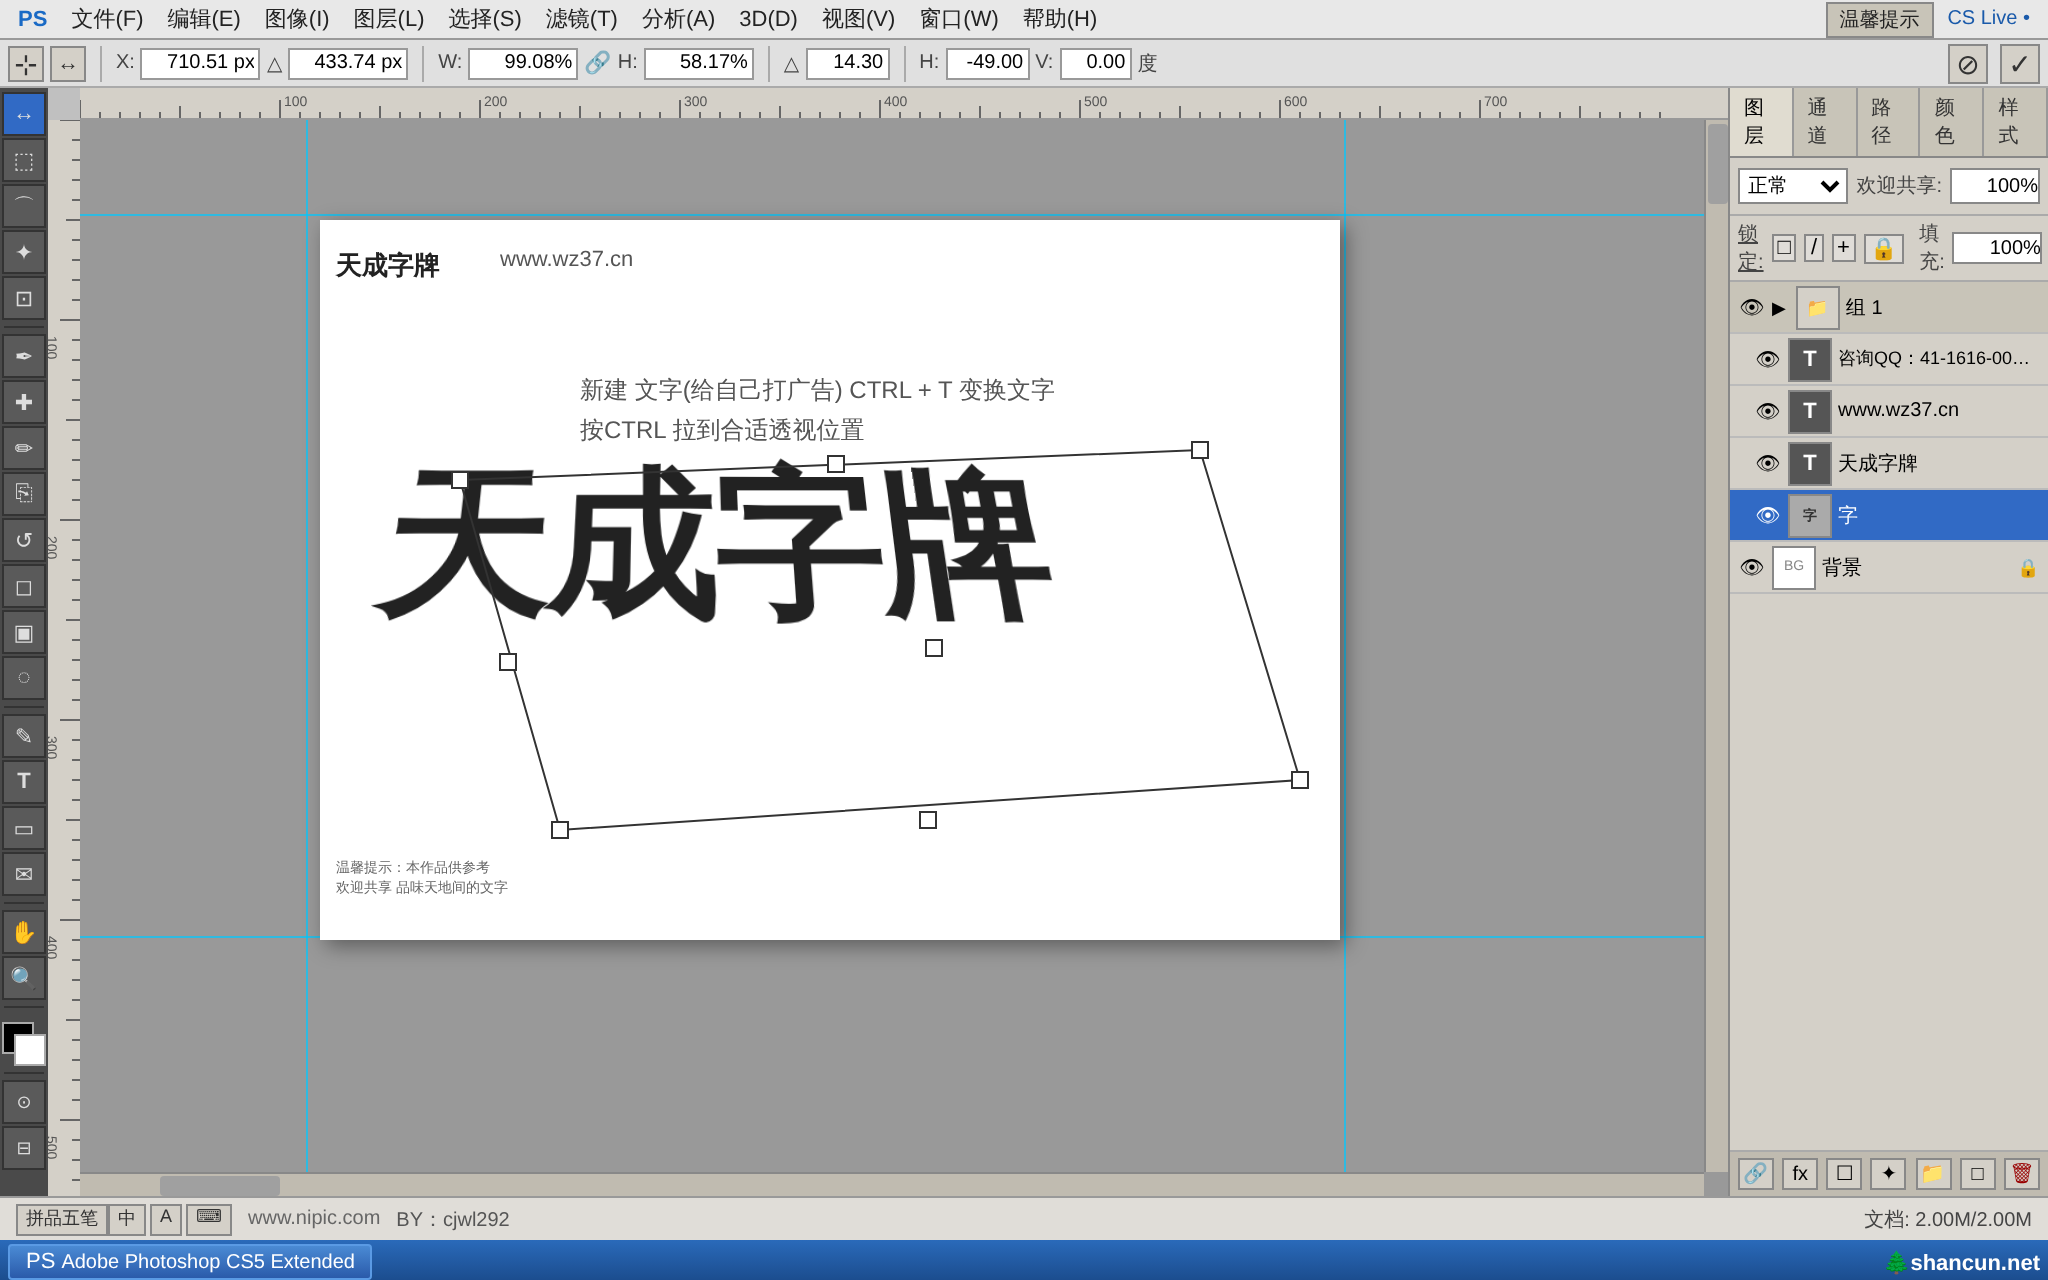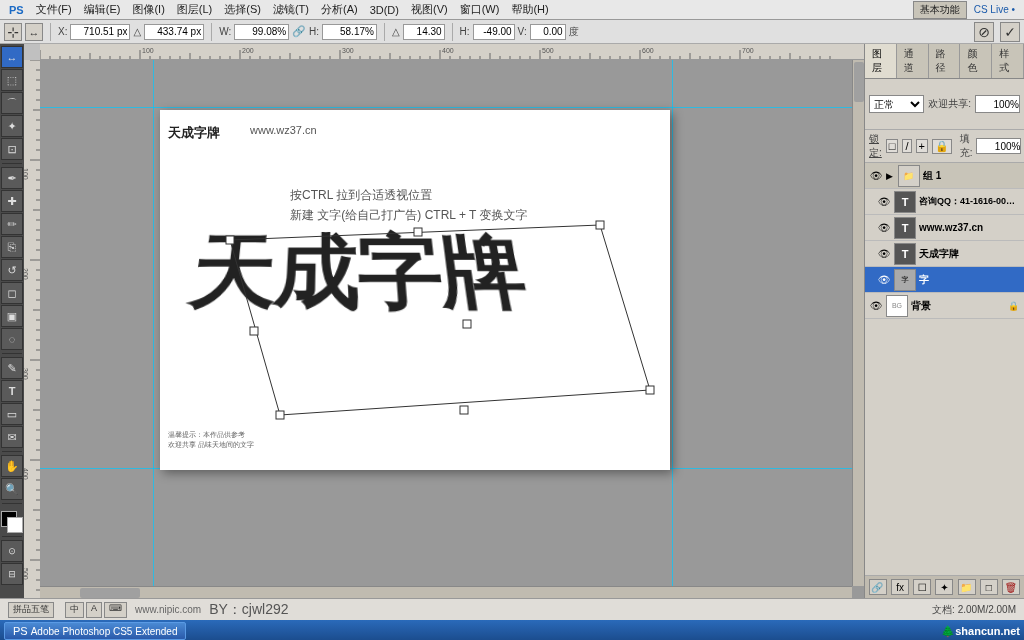--- a/index.html
+++ b/index.html
@@ -272,21 +272,21 @@
     }
     .panel-tab.active {
       background: #e0dcd0;
       color: #000;
     }
 
     #panel-controls {
       display: flex;
       align-items: center;
       background: #d4d0c8;
-      padding: 16px 4px;
+      padding: 5px 4px;
       gap: 4px;
       border-bottom: 1px solid #aaa;
     }
     .mode-select {
       flex: 1;
       height: 18px;
       font-size: 10px;
       background: white;
       border: 1px solid #888;
     }
@@ -356,21 +356,20 @@
       font-size: 8px;
       color: #333;
       overflow: hidden;
     }
     .layer-name {
       font-size: 10px;
       flex: 1;
       overflow: hidden;
       white-space: nowrap;
       text-overflow: ellipsis;
-      font-weight: bold;
     }
     .layer-lock {
       font-size: 9px;
       color: #555;
     }
 
     #panel-buttons {
       display: flex;
       align-items: center;
       justify-content: space-between;
@@ -427,21 +426,21 @@
     }
     .taskbar-logo {
       color: white;
       font-size: 11px;
       margin-left: auto;
       font-weight: bold;
     }
     .bottom-left-tools {
       display: flex;
       align-items: center;
-      gap: 11px;
+      gap: 0;
     }
     .bottom-tool-btn {
       height: 16px;
       padding: 0 4px;
       background: #d4d0c8;
       border: 1px solid #888;
       font-size: 9px;
       cursor: pointer;
     }
 
@@ -462,21 +461,21 @@
   <span>图像(I)</span>
   <span>图层(L)</span>
   <span>选择(S)</span>
   <span>滤镜(T)</span>
   <span>分析(A)</span>
   <span>3D(D)</span>
   <span>视图(V)</span>
   <span>窗口(W)</span>
   <span>帮助(H)</span>
   <div style="flex:1;"></div>
-  <span style="background:#c8c4b8;border:1px solid #888;padding:1px 6px;font-size:10px;">基本功能</span>
+  <span style="background:#c8c4b8;border:1px solid #888;padding:1px 6px;font-size:10px;">温馨提示</span>
   <span style="font-size:10px;color:#1a5aaa;">CS Live •</span>
 </div>
 
 <div id="options-bar">
 
   <div class="opt-group">
     <div class="opt-icon-btn" style="font-size:14px;">⊹</div>
     <div class="opt-icon-btn">↔</div>
   </div>
   <div class="opt-sep"></div>
@@ -727,22 +726,22 @@
           <div class="guide-v" style="left:113px;"></div>
           <div class="guide-v" style="left:632px;"></div>
         </div>
 
         <div id="document">
 
           <div class="doc-header-text">天成字牌</div>
           <div class="doc-url-text">www.wz37.cn</div>
 
           <div class="doc-instructions">
+            <div>新建  文字(给自己打广告) CTRL + T 变换文字</div>
             <div>按CTRL  拉到合适透视位置</div>
-            <div>新建  文字(给自己打广告) CTRL + T 变换文字</div>
           </div>
 
           <div style="position:absolute; top:110px; left:40px; width:450px; height:210px; overflow:visible;">
             <div class="big-chinese-text">天成字牌</div>
 
             
             <svg style="position:absolute;top:0;left:0;width:450px;height:210px;overflow:visible;">
 
               <polygon points="30,20 400,5 450,170 80,195" fill="none" stroke="#333" stroke-width="1"></polygon>
 
@@ -863,21 +862,21 @@
 <div id="bottom-bar">
   <div class="bottom-left-tools">
     <div class="bottom-tool-btn">拼品五笔</div>
     <div style="display:flex;gap:2px;">
       <div class="bottom-tool-btn">中</div>
       <div class="bottom-tool-btn">A</div>
       <div class="bottom-tool-btn">⌨</div>
     </div>
   </div>
   <span style="font-size:10px;color:#666;">www.nipic.com</span>
-  <span style="font-size:14px;color:#555;">BY：cjwl292</span>
+  <span style="font-size:10px;color:#555;">BY：cjwl292</span>
   <div style="flex:1;"></div>
   <span style="font-size:10px;color:#444;">文档: 2.00M/2.00M</span>
 </div>
 
 <div id="taskbar">
   <div class="taskbar-btn">
     <span style="font-size:11px;">PS</span>
     <span>Adobe Photoshop CS5 Extended</span>
   </div>
   <div style="flex:1;"></div>

